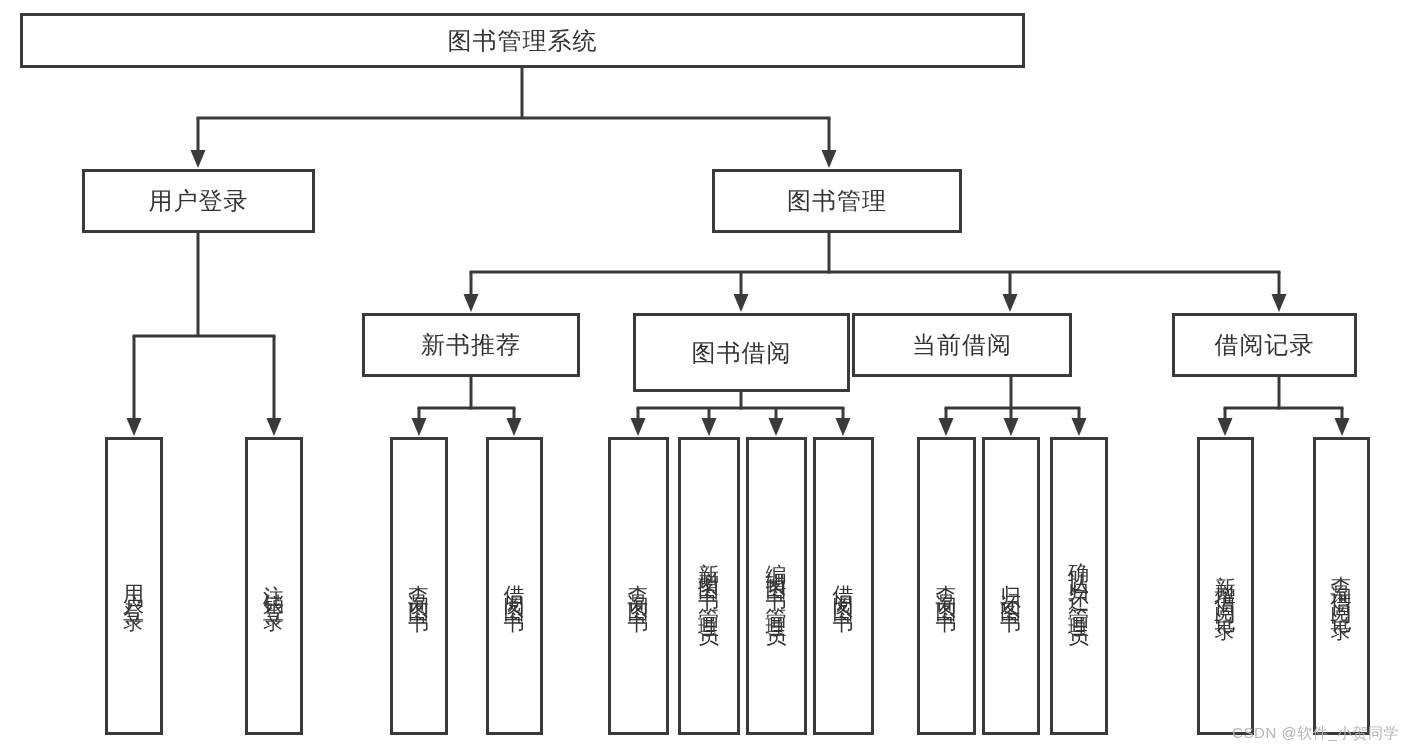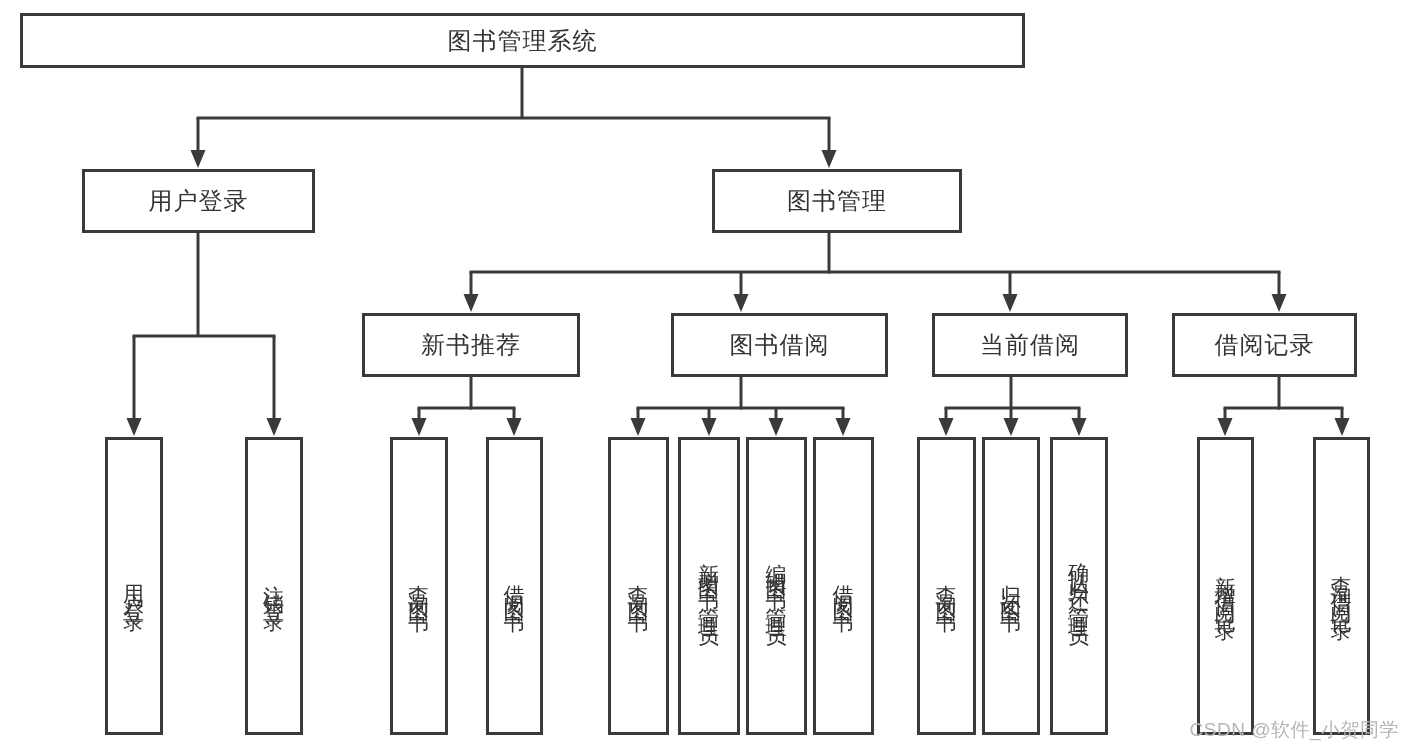--- a/index.html
+++ b/index.html
@@ -39,21 +39,21 @@
     font-size: 21px;
     letter-spacing: 9px;
     line-height: 1;
   }
   .watermark {
     position: absolute;
     right: 6px;
     bottom: 4px;
     z-index: 6;
     color: #b5b5b5;
-    font-size: 19px;
+    font-size: 15px;
     letter-spacing: 0.5px;
     white-space: nowrap;
     margin-top: 16px;
   }
 </style>
 </head>
 <body>
 
 <div class="canvas">
 
@@ -122,22 +122,22 @@
       <polygon points="1334.5,418 1349.5,418 1342,436"></polygon>
     </g>
   </svg>
 
   <div class="node h-node" style="left:20px; top:13px; width:1005px; height:55px;">图书管理系统</div>
 
   <div class="node h-node" style="left:82px; top:169px; width:233px; height:64px;">用户登录</div>
   <div class="node h-node" style="left:712px; top:169px; width:250px; height:64px;">图书管理</div>
 
   <div class="node h-node" style="left:362px; top:313px; width:218px; height:64px;">新书推荐</div>
-  <div class="node h-node" style="left:671px; top:313px; width:217px; height:64px;text-align:right;">图书借阅</div>
-  <div class="node h-node" style="left:932px; top:313px; width:196px; height:64px;">当前借阅</div>
+  <div class="node h-node" style="left:633px; top:313px; width:217px; height:79px;text-align:right;">图书借阅</div>
+  <div class="node h-node" style="left:852px; top:313px; width:220px; height:64px;">当前借阅</div>
   <div class="node h-node" style="left:1172px; top:313px; width:185px; height:64px;">借阅记录</div>
 
   <div class="node v-node" style="left:105px; top:437px; width:58px; height:298px;">用户登录</div>
   <div class="node v-node" style="left:245px; top:437px; width:58px; height:298px;">注销登录</div>
 
   <div class="node v-node" style="left:390px; top:437px; width:58px; height:298px;">查询图书</div>
   <div class="node v-node" style="left:486px; top:437px; width:57px; height:298px;">借阅图书</div>
 
   <div class="node v-node" style="left:608px; top:437px; width:61px; height:298px;">查询图书</div>
   <div class="node v-node" style="left:678px; top:437px; width:62px; height:298px;">新增图书（管理员）</div>

